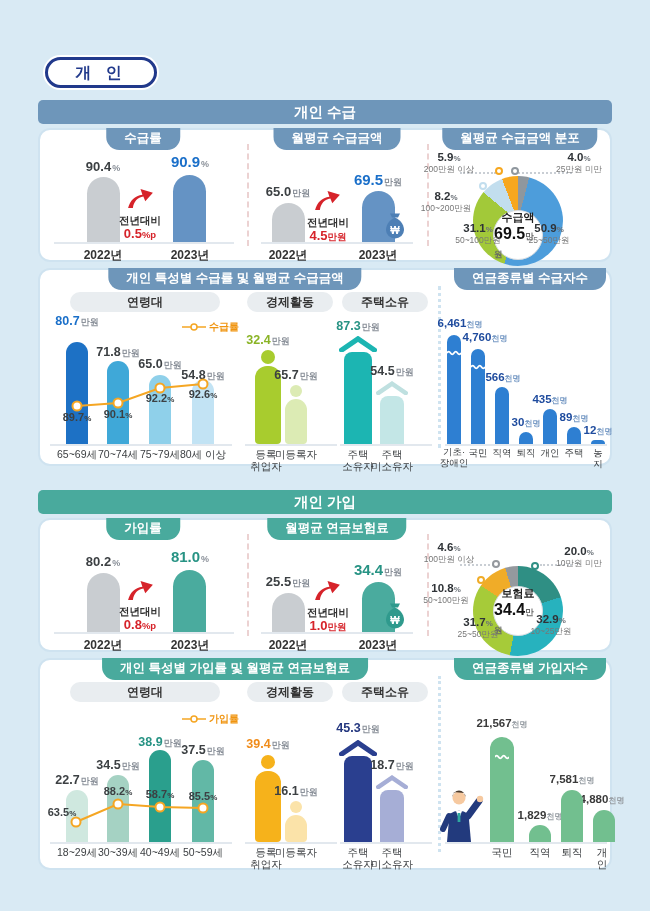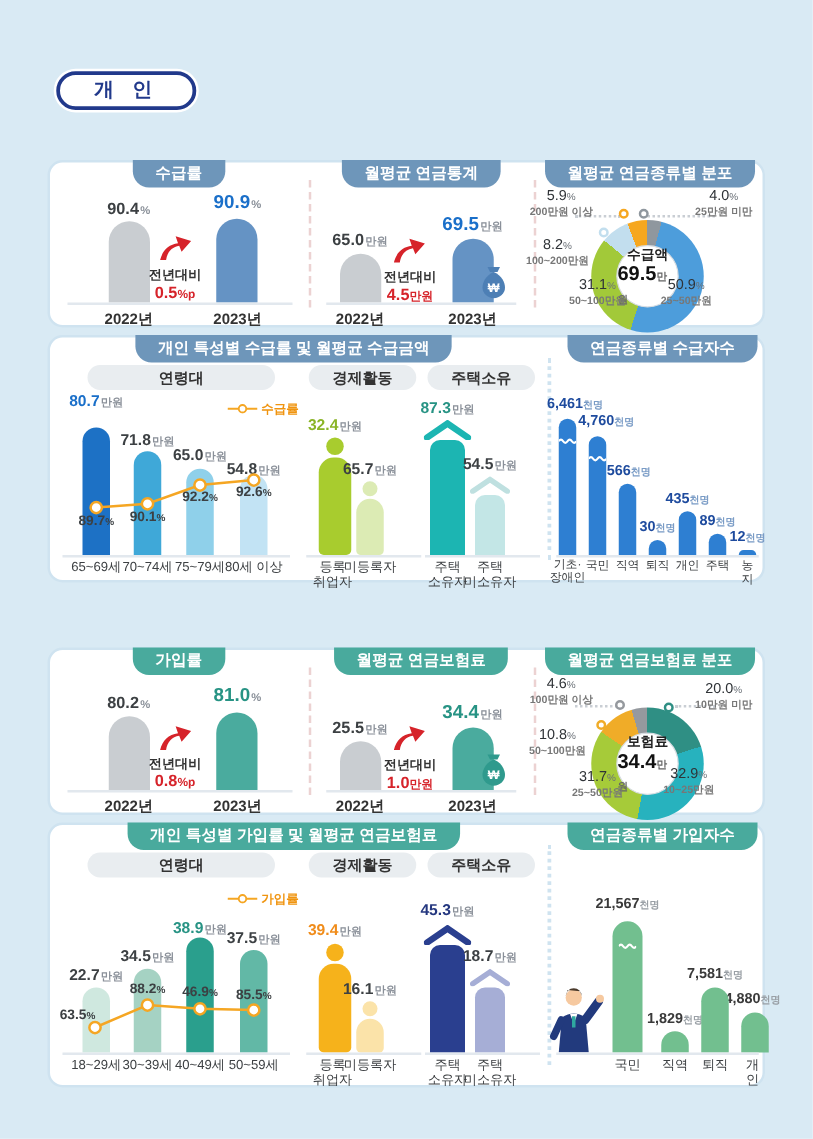--- a/index.html
+++ b/index.html
@@ -24,23 +24,23 @@
 .val{font-weight:800;font-size:13px;color:#3c4043;white-space:nowrap}
 .val .u{font-size:9px;font-weight:700;color:#8a9099;margin-left:1px}
 .big{font-size:15px}
 .c-blue{color:#1a6fc9}.c-teal{color:#279384}.c-green{color:#8ab426}.c-orange{color:#f08c1a}.c-navy{color:#24377f}
 .yoy-t{font-size:10.5px;font-weight:800;color:#333;line-height:1.1}
 .yoy-v{font-size:13px;font-weight:800;color:#d6232a;white-space:nowrap}
 .yoy-v .u{font-size:9.5px}
 .year{font-size:12px;font-weight:800;color:#333;white-space:nowrap}
 .lab{font-size:10.5px;font-weight:400;color:#3d4043;white-space:pre-line;line-height:1.15}
 .plab{line-height:1.25;white-space:nowrap}
-.plab .p{font-weight:400;font-size:11.5px;color:#2f3337}
+.plab .p{font-weight:700;font-size:11.5px;color:#2f3337}
 .plab .p .u{font-size:8px;color:#6a7077}
-.plab .r{font-size:8.5px;color:#777;font-weight:700}
+.plab .r{font-size:8.5px;color:#777;font-weight:400}
 .pie{position:absolute;border-radius:50%}
 .piec{position:absolute;background:#fff;border:1px solid #d8dde2;border-radius:50%;display:flex;flex-direction:column;align-items:center;justify-content:center}
 .piec .t{font-weight:800;font-size:11px;color:#222}
 .piec .v{font-weight:800;font-size:16px;color:#111}
 .piec .v .u{font-size:8.5px;font-weight:700;color:#666}
 .pdot{position:absolute;width:8px;height:8px;border-radius:50%;background:#fff;border:2px solid #999}
 .dotl{position:absolute;border-top:2px dotted #c9ced4}
 .legend{position:absolute;display:flex;align-items:center;gap:3px;font-size:10px;font-weight:800;color:#f0940f;white-space:nowrap}
 .rv{font-weight:800;font-size:11.5px;color:#1e4b9e;white-space:nowrap}
 .rv .u{font-size:8px;font-weight:700;color:#7a9cc6}
@@ -52,20 +52,21 @@
 .wave{position:absolute}
 svg{display:block}
 </style>
 </head>
 <body>
 
 <div class="page">
 
   <div class="badge">개 인</div>
 
+  <div class="secbar sb-blue">개인 수급</div>
 
   <div class="panel" style="top:128px;width:574px;height:134px">
     <div class="vdash" style="left:207px"></div>
     <div class="vdash" style="left:387px"></div>
 
     <div class="pill p-blue" style="left:103px">수급률</div>
     <div class="ctr val" style="left:63px;top:29px"><span>90.4</span><span class="u">%</span></div>
     <div class="ctr val big c-blue" style="left:150px;top:23px"><span>90.9</span><span class="u">%</span></div>
     <div class="rbar" style="left:47px;top:47px;width:33px;height:65px;background:#c9cdd1"></div>
     <div class="rbar" style="left:133px;top:45px;width:33px;height:67px;background:#6593c4"></div>
@@ -73,21 +74,21 @@
         <svg width="27" height="21" viewBox="0 0 28 22">
           <path d="M1 21 C3 13 8 8 16 7 L14 1 L27 5 L19 14 L17 9 C11 10 7 14 6 21 Z" fill="#d6232a"></path>
         </svg>
       </div>
     <div class="ctr yoy-t" style="left:100px;top:85px">전년대비</div>
     <div class="ctr yoy-v" style="left:100px;top:96px"><span>0.5</span><span class="u">%p</span></div>
     <div class="base" style="left:14px;top:112px;width:180px"></div>
     <div class="ctr year" style="left:63px;top:117px">2022년</div>
     <div class="ctr year" style="left:150px;top:117px">2023년</div>
 
-    <div class="pill p-blue" style="left:297px">월평균 연금통계</div>
+    <div class="pill p-blue" style="left:297px">월평균 수급금액</div>
     <div class="ctr val" style="left:248px;top:54px"><span>65.0</span><span class="u">만원</span></div>
     <div class="ctr val big c-blue" style="left:338px;top:41px"><span>69.5</span><span class="u">만원</span></div>
     <div class="rbar" style="left:232px;top:73px;width:33px;height:39px;background:#c9cdd1"></div>
     <div class="rbar" style="left:322px;top:61px;width:33px;height:51px;background:#6593c4"></div>
     <div style="position:absolute;left:345px;top:82px">
         <svg width="20" height="27" viewBox="0 0 20 26">
           <path d="M7 5 L5 1 H15 L13 5 Z" fill="#4d7fb5"></path>
           <path d="M10 5 C3 8 1 14 1 17.5 A9 8.5 0 0 0 19 17.5 C19 14 17 8 10 5 Z" fill="#4d7fb5"></path>
           <text x="10" y="21" font-size="10" fill="#fff" text-anchor="middle" font-weight="bold">₩</text>
         </svg>
@@ -96,23 +97,23 @@
         <svg width="27" height="21" viewBox="0 0 28 22">
           <path d="M1 21 C3 13 8 8 16 7 L14 1 L27 5 L19 14 L17 9 C11 10 7 14 6 21 Z" fill="#d6232a"></path>
         </svg>
       </div>
     <div class="ctr yoy-t" style="left:288px;top:87px">전년대비</div>
     <div class="ctr yoy-v" style="left:288px;top:98px"><span>4.5</span><span class="u">만원</span></div>
     <div class="base" style="left:221px;top:112px;width:152px"></div>
     <div class="ctr year" style="left:248px;top:117px">2022년</div>
     <div class="ctr year" style="left:338px;top:117px">2023년</div>
 
-    <div class="pill p-blue" style="left:480px">월평균 연금종류별 분포</div>
+    <div class="pill p-blue" style="left:480px">월평균 수급금액 분포</div>
     <div class="pie" style="left: 433px; top: 46px; width: 90px; height: 90px; background: conic-gradient(rgb(143, 151, 158) 0%, rgb(143, 151, 158) 4%, rgb(77, 157, 219) 4%, rgb(77, 157, 219) 54.9%, rgb(162, 201, 57) 54.9%, rgb(162, 201, 57) 86%, rgb(194, 222, 238) 86%, rgb(194, 222, 238) 94.2%, rgb(246, 167, 31) 94.2%, rgb(246, 167, 31) 100.1%);"></div>
-    <div class="piec" style="left:453px;top:66px;width:50px;height:50px">
+    <div class="piec" style="left:453px;top:80px;width:50px;height:50px">
       <div class="t">수급액</div>
       <div class="v"><span>69.5</span><span class="u">만원</span></div>
     </div>
     <div class="dotl" style="left:420px;top:42px;width:36px"></div>
     <div class="dotl" style="left:478px;top:42px;width:54px"></div>
     <div class="pdot" style="left:455px;top:37px;border-color:#f6a71f"></div>
     <div class="pdot" style="left:471px;top:37px;border-color:#8f979e"></div>
     <div class="pdot" style="left:439px;top:52px;border-color:#c2deee"></div>
     <div class="ctr plab" style="left:409px;top:20px">
         <div class="p"><span>5.9</span><span class="u">%</span></div>
@@ -238,20 +239,21 @@
     <div class="ctr lab" style="left:414px;top:177px;font-size:9.5px">기초·
 장애인</div>
     <div class="ctr lab" style="left:438px;top:178px;font-size:9.5px">국민</div>
     <div class="ctr lab" style="left:462px;top:178px;font-size:9.5px">직역</div>
     <div class="ctr lab" style="left:486px;top:178px;font-size:9.5px">퇴직</div>
     <div class="ctr lab" style="left:510px;top:178px;font-size:9.5px">개인</div>
     <div class="ctr lab" style="left:534px;top:178px;font-size:9.5px">주택</div>
     <div class="ctr lab" style="left:558px;top:178px;font-size:9.5px">농지</div>
   </div>
 
+  <div class="secbar sb-teal">개인 가입</div>
 
   <div class="panel" style="top:518px;width:574px;height:134px">
     <div class="vdash" style="left:207px"></div>
     <div class="vdash" style="left:387px"></div>
 
     <div class="pill p-teal" style="left:103px">가입률</div>
     <div class="ctr val" style="left:63px;top:34px"><span>80.2</span><span class="u">%</span></div>
     <div class="ctr val big c-teal" style="left:150px;top:28px"><span>81.0</span><span class="u">%</span></div>
     <div class="rbar" style="left:47px;top:53px;width:33px;height:59px;background:#c9cdd1"></div>
     <div class="rbar" style="left:133px;top:50px;width:33px;height:62px;background:#4aab9e"></div>
@@ -282,21 +284,20 @@
         <svg width="27" height="21" viewBox="0 0 28 22">
           <path d="M1 21 C3 13 8 8 16 7 L14 1 L27 5 L19 14 L17 9 C11 10 7 14 6 21 Z" fill="#d6232a"></path>
         </svg>
       </div>
     <div class="ctr yoy-t" style="left:288px;top:87px">전년대비</div>
     <div class="ctr yoy-v" style="left:288px;top:98px"><span>1.0</span><span class="u">만원</span></div>
     <div class="base" style="left:221px;top:112px;width:152px"></div>
     <div class="ctr year" style="left:248px;top:117px">2022년</div>
     <div class="ctr year" style="left:338px;top:117px">2023년</div>
 
-    <div class="pill p-teal" style="left:480px">월평균 연금보험료 분포</div>
     <div class="pie" style="left: 433px; top: 46px; width: 90px; height: 90px; background: conic-gradient(rgb(47, 143, 132) 0%, rgb(47, 143, 132) 20%, rgb(39, 178, 190) 20%, rgb(39, 178, 190) 52.9%, rgb(166, 203, 57) 52.9%, rgb(166, 203, 57) 84.6%, rgb(240, 172, 40) 84.6%, rgb(240, 172, 40) 95.4%, rgb(149, 153, 158) 95.4%, rgb(149, 153, 158) 100%);"></div>
     <div class="piec" style="left:453px;top:66px;width:50px;height:50px">
       <div class="t">보험료</div>
       <div class="v"><span>34.4</span><span class="u">만원</span></div>
     </div>
     <div class="dotl" style="left:420px;top:44px;width:34px"></div>
     <div class="dotl" style="left:500px;top:44px;width:32px"></div>
     <div class="pdot" style="left:452px;top:40px;border-color:#95999e"></div>
     <div class="pdot" style="left:491px;top:42px;border-color:#2f8f84"></div>
     <div class="pdot" style="left:437px;top:56px;border-color:#f0ac28"></div>
@@ -350,21 +351,21 @@
         <svg width="160" height="36" viewBox="0 0 160 36">
           <polyline points="21,28 63,10 105,13 148,14" fill="none" stroke="#f5a623" stroke-width="2"></polyline>
           <circle cx="21" cy="28" r="4.5" fill="#fff" stroke="#f5a623" stroke-width="2"></circle>
           <circle cx="63" cy="10" r="4.5" fill="#fff" stroke="#f5a623" stroke-width="2"></circle>
           <circle cx="105" cy="13" r="4.5" fill="#fff" stroke="#f5a623" stroke-width="2"></circle>
           <circle cx="148" cy="14" r="4.5" fill="#fff" stroke="#f5a623" stroke-width="2"></circle>
         </svg>
       </div>
     <div class="ctr rate" style="left:22px;top:146px"><span>63.5</span><span class="u" style="font-size:8px">%</span></div>
     <div class="ctr rate c-orange" style="left:78px;top:125px"><span>88.2</span><span class="u" style="font-size:8px">%</span></div>
-    <div class="ctr rate" style="left:120px;top:128px"><span>46.9</span><span class="u" style="font-size:8px">%</span></div>
+    <div class="ctr rate" style="left:120px;top:128px"><span>58.7</span><span class="u" style="font-size:8px">%</span></div>
     <div class="ctr rate" style="left:163px;top:130px"><span>85.5</span><span class="u" style="font-size:8px">%</span></div>
     <div class="base" style="left:10px;top:182px;width:182px"></div>
     <div class="ctr lab" style="left:37px;top:186px">18~29세</div>
     <div class="ctr lab" style="left:78px;top:186px">30~39세</div>
     <div class="ctr lab" style="left:120px;top:186px">40~49세</div>
     <div class="ctr lab" style="left:163px;top:186px">50~59세</div>
 
     <div class="ctr val c-orange" style="left:228px;top:77px;font-size:12.5px"><span>39.4</span><span class="u">만원</span></div>
     <div class="head" style="left:221px;top:95px;width:14px;height:14px;background:#f6b21b"></div>
     <div class="pbody" style="left:215px;top:111px;width:26px;height:71px;background:#f6b21b"></div>

